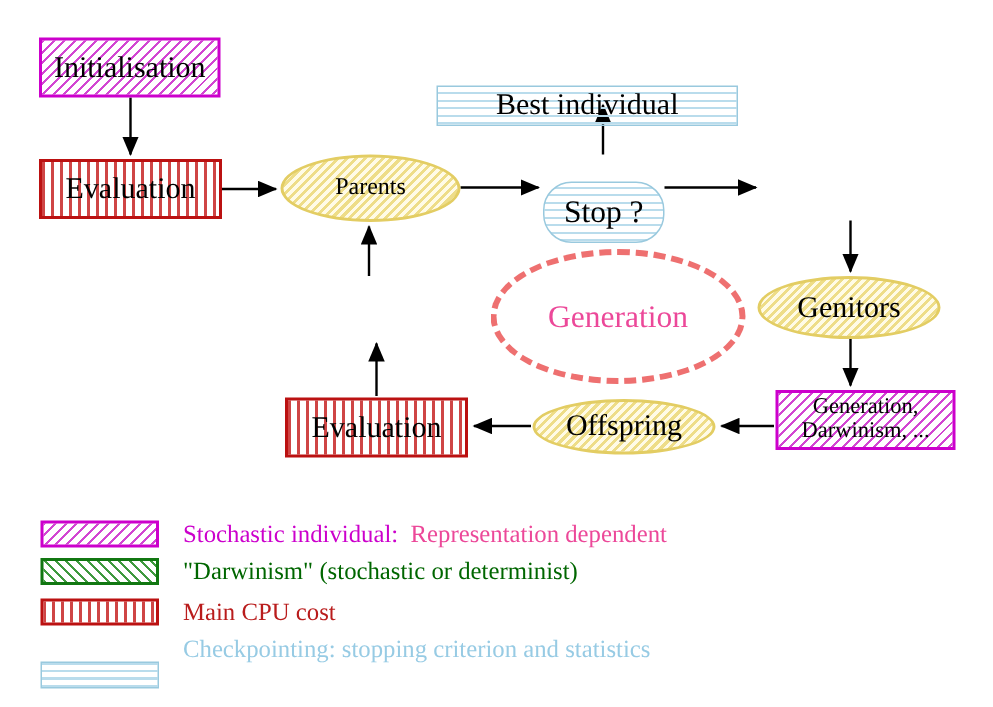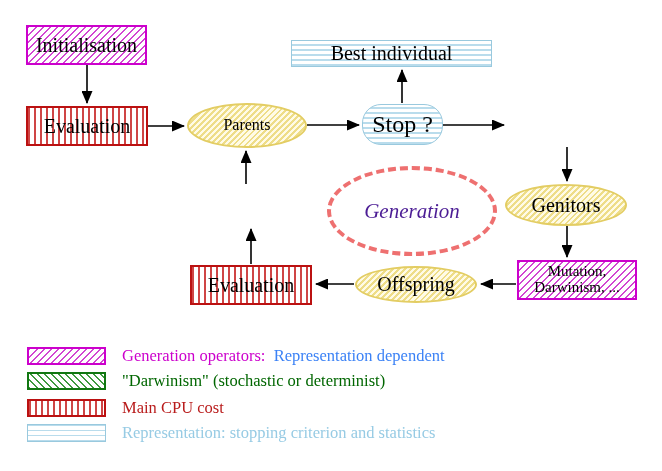--- a/index.html
+++ b/index.html
@@ -24,47 +24,48 @@
     background:repeating-linear-gradient(45deg,#3f9a3f 0 1.4px,rgba(0,0,0,0) 1.4px 5px);
     border:2px solid #117711;
   }
   .hatch-yellow {
     background:repeating-linear-gradient(135deg,#eedd88 0 2px,#fffbe6 2px 4.2px);
     border:2px solid #e3cd63;
   }
   .hatch-cyanh {
     background:repeating-linear-gradient(0deg,#b9dcec 0 1.5px,rgba(0,0,0,0) 1.5px 5px);
     border:1.5px solid #99c9de;
+    margin-top:17px;
   }
   .ellipse { border-radius:50%; }
 
   
   #n-init   { left:26px;  top:25px;  width:121px; height:40px; font-size:20px; }
   #n-eval1  { left:26px;  top:106px; width:122px; height:40px; font-size:20px; }
   #n-parents{ left:187px; top:103px; width:120px; height:45px; font-size:16px; }
   #n-best   { left:291px; top:40px;  width:201px; height:27px; font-size:20px; }
-  #n-stop   { left:362px; top:104px; width:81px;  height:41px; font-size:24px; border-radius:19px; }
+  #n-stop   { left:362px; top:104px; width:81px;  height:41px; font-size:21px; border-radius:19px; }
   #n-select { left:507px; top:105px; width:120px; height:42px; font-size:20px; }
   #n-genit  { left:505px; top:184px; width:122px; height:42px; font-size:20px;text-align:center; }
   #n-cross  { left:517px; top:260px; width:120px; height:40px; font-size:15px; flex-direction:column; }
   #n-off    { left:355px; top:266px; width:122px; height:37px; font-size:20px; }
   #n-eval2  { left:190px; top:265px; width:122px; height:40px; font-size:20px; }
   #n-repl   { left:185px; top:185px; width:120px; height:41px; font-size:16px; }
   #n-gen    { left:327px; top:166px; width:170px; height:90px; font-size:21px;
-              border:4px dashed #ee7070; border-radius:50%; color:#4c1d95; background:transparent;font-style:italic; }
+              border:4px dashed #ee7070; border-radius:50%; color:#ec4899; background:transparent; }
 
   #arrows { position:absolute; left:0; top:0; width:662px; height:471px; }
 
   
   .legend-row { position:absolute; left:27px; height:18px; }
   .swatch { position:absolute; left:0; top:0; width:79px; height:18px; box-sizing:border-box; }
   .legend-text { position:absolute; left:95px; top:0; width:540px; font-size:16.5px; line-height:18px; white-space:nowrap; }
   #lr1 { top:347px; } #lr2 { top:372px; } #lr3 { top:399px; } #lr4 { top:424px; }
   .c-magenta { color:#cc00cc; }
-  .c-gold    { color:#3b82f6;margin-top:33px; }
+  .c-gold    { color:#ec4899;margin-top:33px; }
   .c-green   { color:#006600; }
   .c-red     { color:#b91c1c; }
   .c-cyan    { color:#97cbe4; }
 </style>
 </head>
 <body>
 
 <div id="canvas">
 
   <svg id="arrows" viewBox="0 0 662 471" xmlns="http://www.w3.org/2000/svg">
@@ -105,50 +106,50 @@
   <div id="n-stop" class="node hatch-cyanh">
     <span>Stop ?</span>
   </div>
 
 
   <div id="n-genit" class="node hatch-yellow ellipse">
     <span>Genitors</span>
   </div>
 
   <div id="n-cross" class="node hatch-magenta">
-    <span>Mutation,</span>
+    <span>Generation,</span>
     <span>Darwinism, ...</span>
   </div>
 
   <div id="n-off" class="node hatch-yellow ellipse">
     <span>Offspring</span>
   </div>
 
   <div id="n-eval2" class="node hatch-redv">
     <span>Evaluation</span>
   </div>
 
 
   <div id="n-gen" class="node">
     <span>Generation</span>
   </div>
 
   <div id="lr1" class="legend-row">
     <div class="swatch hatch-magenta"></div>
-    <div class="legend-text"><span class="c-magenta">Generation operators:</span>&nbsp;&nbsp;<span class="c-gold">Representation dependent</span></div>
+    <div class="legend-text"><span class="c-magenta">Stochastic individual:</span>&nbsp;&nbsp;<span class="c-gold">Representation dependent</span></div>
   </div>
 
   <div id="lr2" class="legend-row">
     <div class="swatch hatch-green"></div>
     <div class="legend-text c-green">"Darwinism" (stochastic or determinist)</div>
   </div>
 
   <div id="lr3" class="legend-row">
     <div class="swatch hatch-redv"></div>
     <div class="legend-text c-red">Main CPU cost</div>
   </div>
 
   <div id="lr4" class="legend-row">
     <div class="swatch hatch-cyanh"></div>
-    <div class="legend-text c-cyan">Representation: stopping criterion and statistics</div>
+    <div class="legend-text c-cyan">Checkpointing: stopping criterion and statistics</div>
   </div>
 
 </div>
 
 </body></html>

